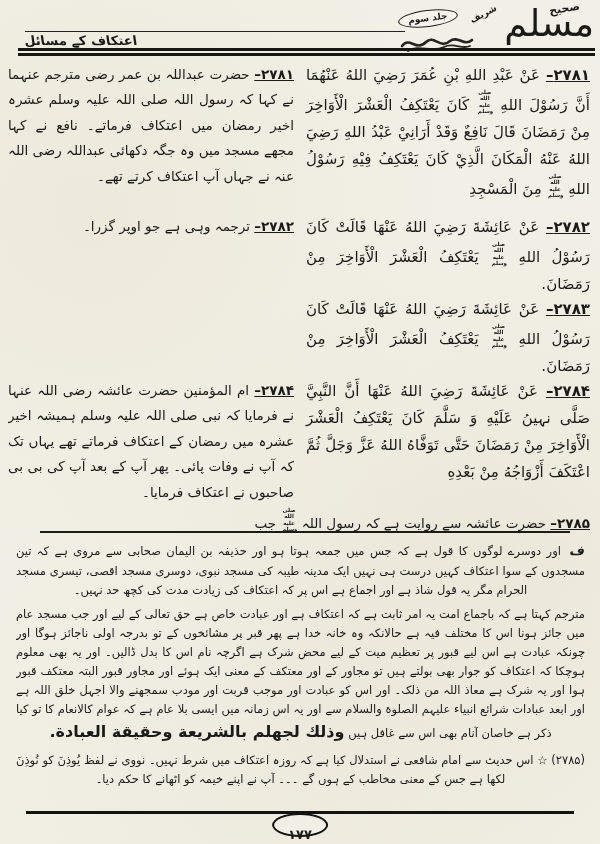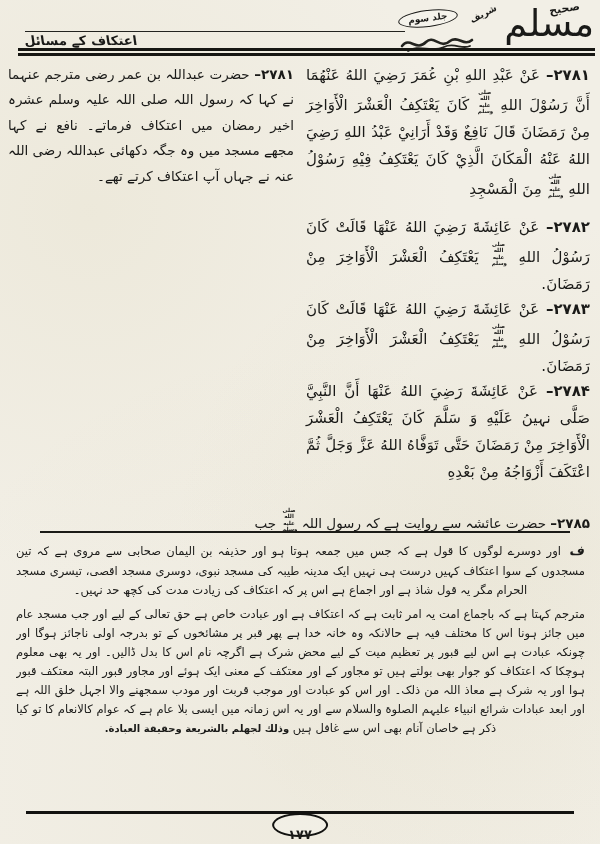--- a/index.html
+++ b/index.html
@@ -25,30 +25,30 @@
   .rule-thin { position:absolute; top:31px; left:25px; right:195px; border-top:1.6px solid #23231f; }
   .section-label { position:absolute; top:33px; left:24px; font-size:13px; font-weight:bold; transform:skewX(8deg); }
   .rule-double { position:absolute; top:48px; left:18px; right:5px; height:8px;
                  border-top:3.5px solid #171713; border-bottom:3px solid #171713; }
   
   .content { position:absolute; top:62px; right:10px; left:8px; }
   .hrow { display:flex; gap:12px; overflow:hidden; }
   .r1 { height:152px; } .r2 { height:82px; } .r3 { height:82px; } .r4 { height:129px; } .r5 { height:28px; }
   .col-ar { width:284px; font-size:15px; line-height:1.8; text-align:justify; text-align-last:right; }
   .col-ur { flex:1; font-size:13.5px; line-height:1.88; text-align:justify; text-align-last:right; }
-  .hnum { font-weight:bold; white-space:nowrap; }
+  .hnum { font-weight:bold; white-space:nowrap;text-decoration:underline; }
   .saw { display:inline-block; width:17px; font-size:5.5px; line-height:1.15; text-align:center;
          vertical-align:-3px; font-weight:bold; }
   
   .divider { position:absolute; top:531px; left:40px; right:30px; border-top:2.2px solid #1b1b17; }
   .commentary { position:absolute; top:540px; left:16px; right:15px; bottom:34px; overflow:hidden;
                 font-size:11.5px; line-height:1.66; }
   .commentary p { text-align:justify; text-align-last:center; margin-bottom:5px; }
   .marker { font-weight:bold; font-size:13px; display:inline-block; transform:skewX(-12deg); margin-left:9px; }
-  .arabic-bold { font-weight:bold; font-size:10px; }
+  .arabic-bold { font-weight:bold; font-size:16px; }
   
   .footer-rule { position:absolute; left:26px; right:26px; bottom:30px; border-top:3px solid #121210; }
   .pagenum { position:absolute; bottom:7px; left:50%; transform:translateX(-50%);
              border:2px solid #121210; border-radius:50%; padding:10px 14px; height:22px;
              font-size:13px; font-weight:bold; line-height:20px; background:rgba(255,255,255,.2); }
 </style>
 </head>
 <body>
 
 <div class="page">
@@ -69,38 +69,41 @@
 
   <div class="content">
 
     <div class="hrow r1">
       <div class="col-ar"><span class="hnum">۲۷۸۱–</span> <span>عَنْ عَبْدِ اللهِ بْنِ عُمَرَ رَضِيَ اللهُ عَنْهُمَا أَنَّ رَسُوْلَ اللهِ <span class="saw">صلى الله عليه وسلم</span> كَانَ يَعْتَكِفُ الْعَشْرَ الْأَوَاخِرَ مِنْ رَمَضَانَ قَالَ نَافِعٌ وَقَدْ أَرَانِيْ عَبْدُ اللهِ رَضِيَ اللهُ عَنْهُ الْمَكَانَ الَّذِيْ كَانَ يَعْتَكِفُ فِيْهِ رَسُوْلُ اللهِ <span class="saw">صلى الله عليه وسلم</span> مِنَ الْمَسْجِدِ</span></div>
       <div class="col-ur"><span class="hnum">۲۷۸۱–</span> <span>حضرت عبداللہ بن عمر رضی مترجم عنہما نے کہا کہ رسول اللہ صلی اللہ علیہ وسلم عشرہ اخیر رمضان میں اعتکاف فرماتے۔ نافع نے کہا مجھے مسجد میں وہ جگہ دکھائی عبداللہ رضی اللہ عنہ نے جہاں آپ اعتکاف کرتے تھے۔</span></div>
     </div>
 
     <div class="hrow r2">
       <div class="col-ar"><span class="hnum">۲۷۸۲–</span> <span>عَنْ عَائِشَةَ رَضِيَ اللهُ عَنْهَا قَالَتْ كَانَ رَسُوْلُ اللهِ <span class="saw">صلى الله عليه وسلم</span> يَعْتَكِفُ الْعَشْرَ الْأَوَاخِرَ مِنْ رَمَضَانَ.</span></div>
+      <div class="col-ur"><span class="hnum">۲۷۸۲–</span> <span>ترجمہ وہی ہے جو اوپر گزرا۔</span></div>
     </div>
 
     <div class="hrow r3">
       <div class="col-ar"><span class="hnum">۲۷۸۳–</span> <span>عَنْ عَائِشَةَ رَضِيَ اللهُ عَنْهَا قَالَتْ كَانَ رَسُوْلُ اللهِ <span class="saw">صلى الله عليه وسلم</span> يَعْتَكِفُ الْعَشْرَ الْأَوَاخِرَ مِنْ رَمَضَانَ.</span></div>
     </div>
 
     <div class="hrow r4">
       <div class="col-ar"><span class="hnum">۲۷۸۴–</span> <span>عَنْ عَائِشَةَ رَضِيَ اللهُ عَنْهَا أَنَّ النَّبِيَّ صَلَّى نہیںُ عَلَيْهِ وَ سَلَّمَ كَانَ يَعْتَكِفُ الْعَشْرَ الْأَوَاخِرَ مِنْ رَمَضَانَ حَتَّى تَوَفَّاهُ اللهُ عَزَّ وَجَلَّ ثُمَّ اعْتَكَفَ أَزْوَاجُهُ مِنْ بَعْدِهِ</span></div>
+      <div class="col-ur"><span class="hnum">۲۷۸۴–</span> <span>ام المؤمنین حضرت عائشہ رضی اللہ عنہا نے فرمایا کہ نبی صلی اللہ علیہ وسلم ہمیشہ اخیر عشرہ میں رمضان کے اعتکاف فرماتے تھے یہاں تک کہ آپ نے وفات پائی۔ پھر آپ کے بعد آپ کی بی بی صاحبوں نے اعتکاف فرمایا۔</span></div>
     </div>
 
     <div class="hrow r5">
       <div class="col-ur"><span class="hnum">۲۷۸۵–</span> <span>حضرت عائشہ سے روایت ہے کہ رسول اللہ <span class="saw">صلى الله عليه وسلم</span> جب</span></div>
     </div>
 
   </div>
 
   <div class="divider"></div>
   <div class="commentary">
     <p><span class="marker">ف</span><span>اور دوسرے لوگوں کا قول ہے کہ جس میں جمعہ ہوتا ہو اور حذیفہ بن الیمان صحابی سے مروی ہے کہ تین مسجدوں کے سوا اعتکاف کہیں درست ہی نہیں ایک مدینہ طیبہ کی مسجد نبوی، دوسری مسجد اقصی، تیسری مسجد الحرام مگر یہ قول شاذ ہے اور اجماع ہے اس پر کہ اعتکاف کی زیادت مدت کی کچھ حد نہیں۔</span></p>
     <p><span>مترجم کہتا ہے کہ باجماع امت یہ امر ثابت ہے کہ اعتکاف ہے اور عبادت خاص ہے حق تعالی کے لیے اور جب مسجد عام میں جائز ہونا اس کا مختلف فیہ ہے حالانکہ وہ خانہ خدا ہے پھر قبر پر مشائخوں کے تو بدرجہ اولی ناجائز ہوگا اور چونکہ عبادت ہے اس لیے قبور پر تعظیم میت کے لیے محض شرک ہے اگرچہ نام اس کا بدل ڈالیں۔ اور یہ بھی معلوم ہوچکا کہ اعتکاف کو جوار بھی بولتے ہیں تو مجاور کے اور معتکف کے معنی ایک ہوئے اور مجاور قبور البتہ معتکف قبور ہوا اور یہ شرک ہے معاذ اللہ من ذلک۔ اور اس کو عبادت اور موجب قربت اور مودب سمجھنے والا اجہل خلق اللہ ہے اور ابعد عبادات شرائع انبیاء علیہم الصلوة والسلام سے اور یہ اس زمانہ میں ایسی بلا عام ہے کہ عوام کالانعام کا تو کیا ذکر ہے خاصان آنام بھی اس سے غافل ہیں</span> <span class="arabic-bold">وذلك لجهلم بالشريعة وحقيقة العبادة.</span></p>
+    <p><span>(۲۷۸۵) ☆ اس حدیث سے امام شافعی نے استدلال کیا ہے کہ روزہ اعتکاف میں شرط نہیں۔ نووی نے لفظ يُوذِنَ کو نُوذِنَ لکھا ہے جس کے معنی مخاطب کے ہوں گے ۔۔۔ آپ نے اپنے خیمہ کو اٹھانے کا حکم دیا۔</span></p>
   </div>
 
   <div class="footer-rule"></div>
   <div class="pagenum">۱۷۷</div>
 
 </div>
 
 </body></html>

